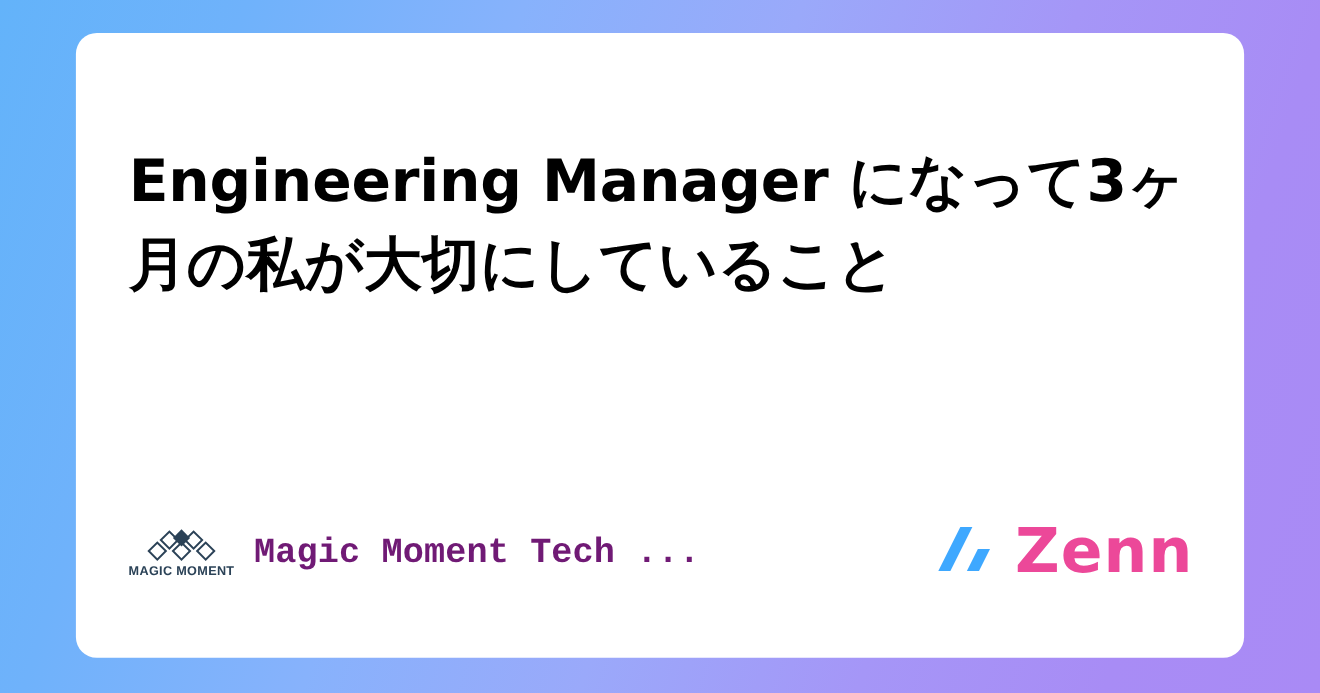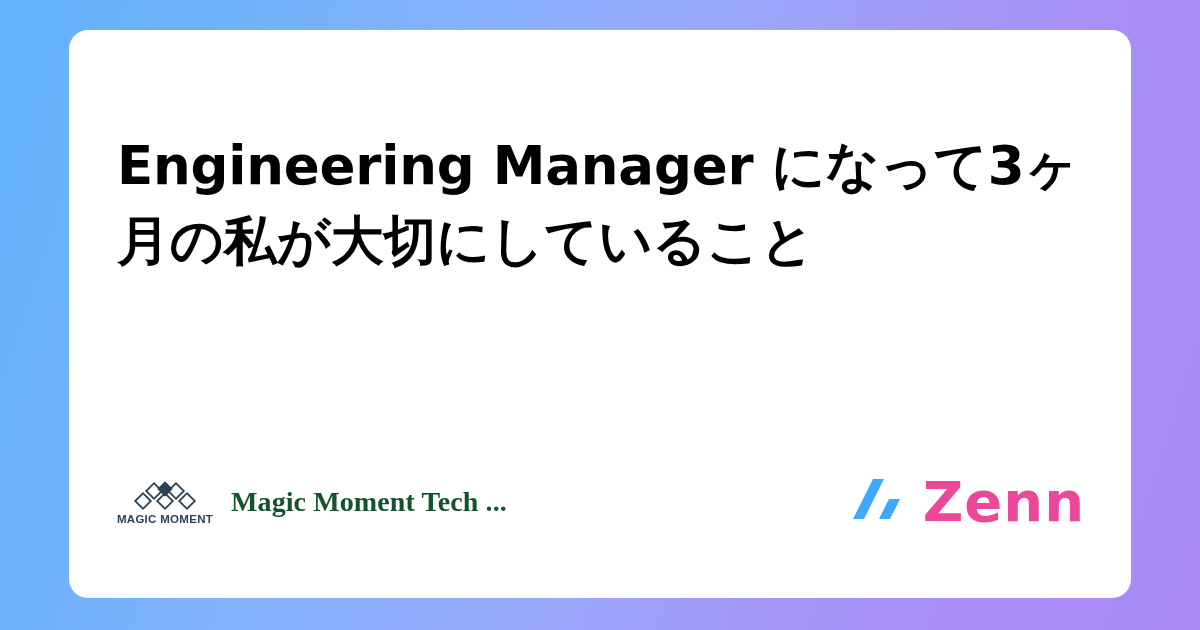--- a/index.html
+++ b/index.html
@@ -83,28 +83,28 @@
     display: flex;
     flex-direction: column;
     align-items: flex-end;
     justify-content: center;
     margin-right: 18px;
     font-weight: bold;
   }
   .pub-logo svg { display: block; }
 
   .pub-name {
-    font-size: 28px;
+    font-size: 32px;
     font-weight: 700;
-    color: #14532d;
+    color: #701a75;
     white-space: nowrap;
     overflow: hidden;
     text-overflow: ellipsis;
     letter-spacing: 0.1px;
-    font-family: Liberation Serif, serif;
+    font-family: Liberation Mono, monospace;
   }
 
   
   .brand {
     display: flex;
     align-items: center;
     flex: 0 0 auto;
     margin-right: 6px;
   }
   .brand-mark {

